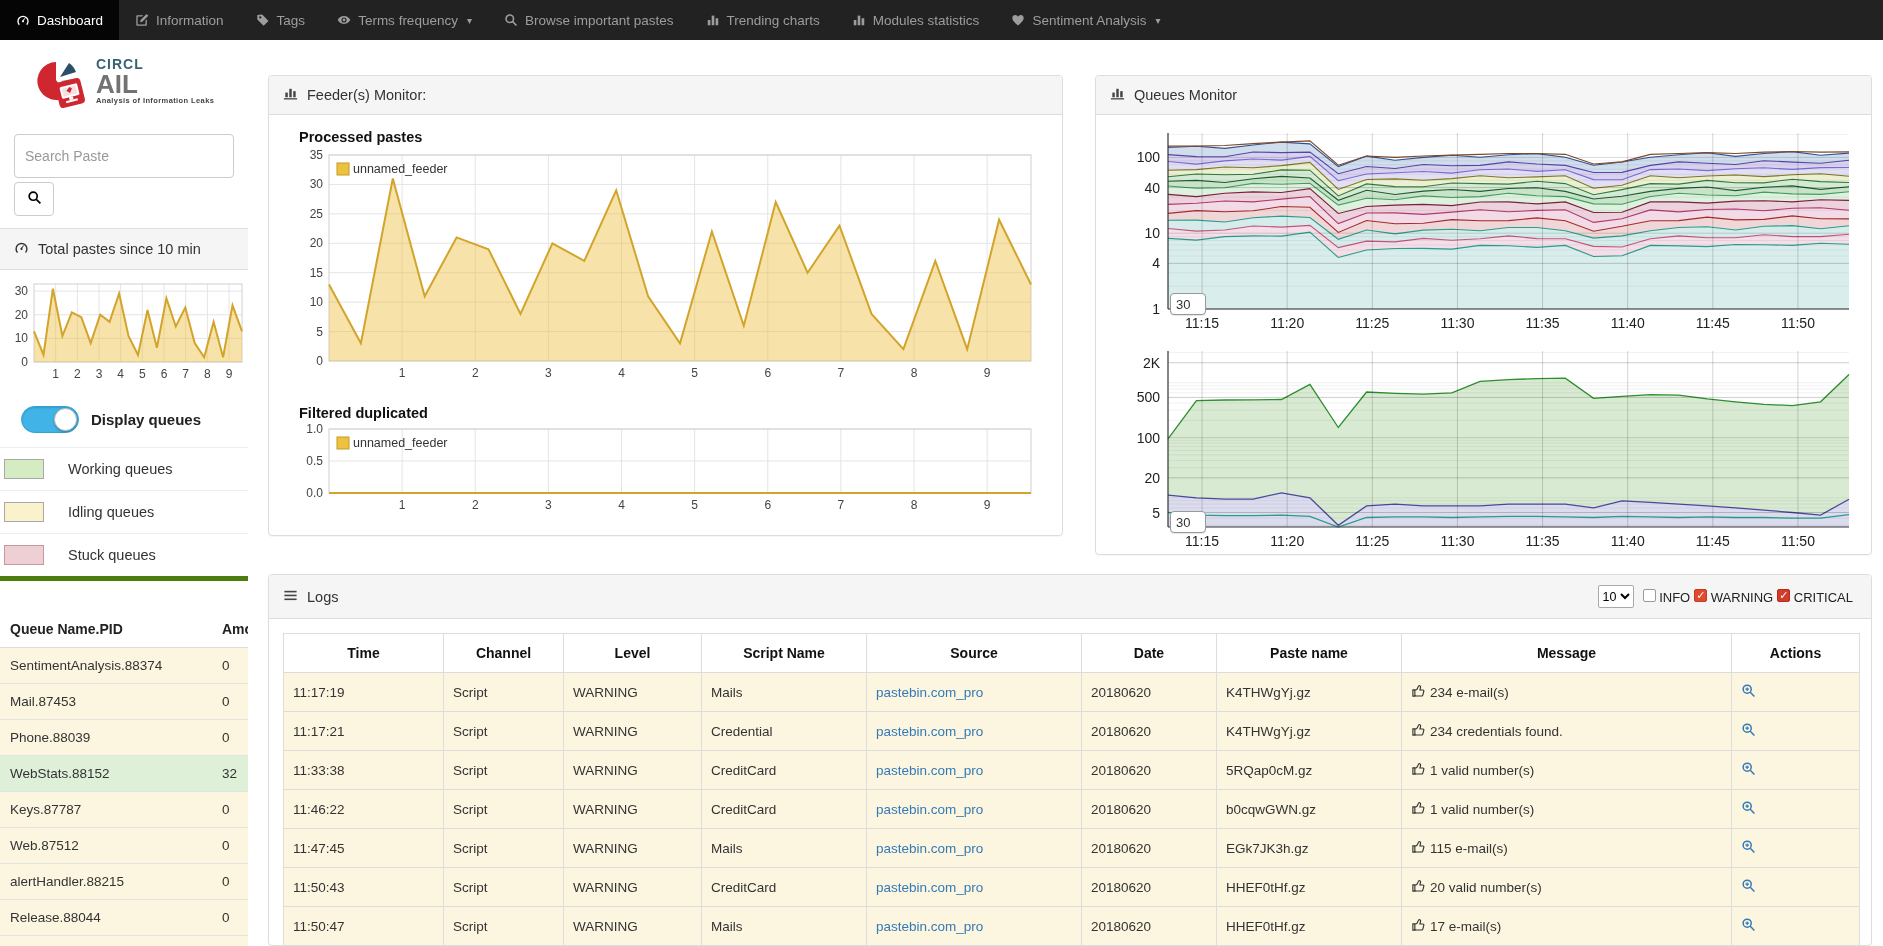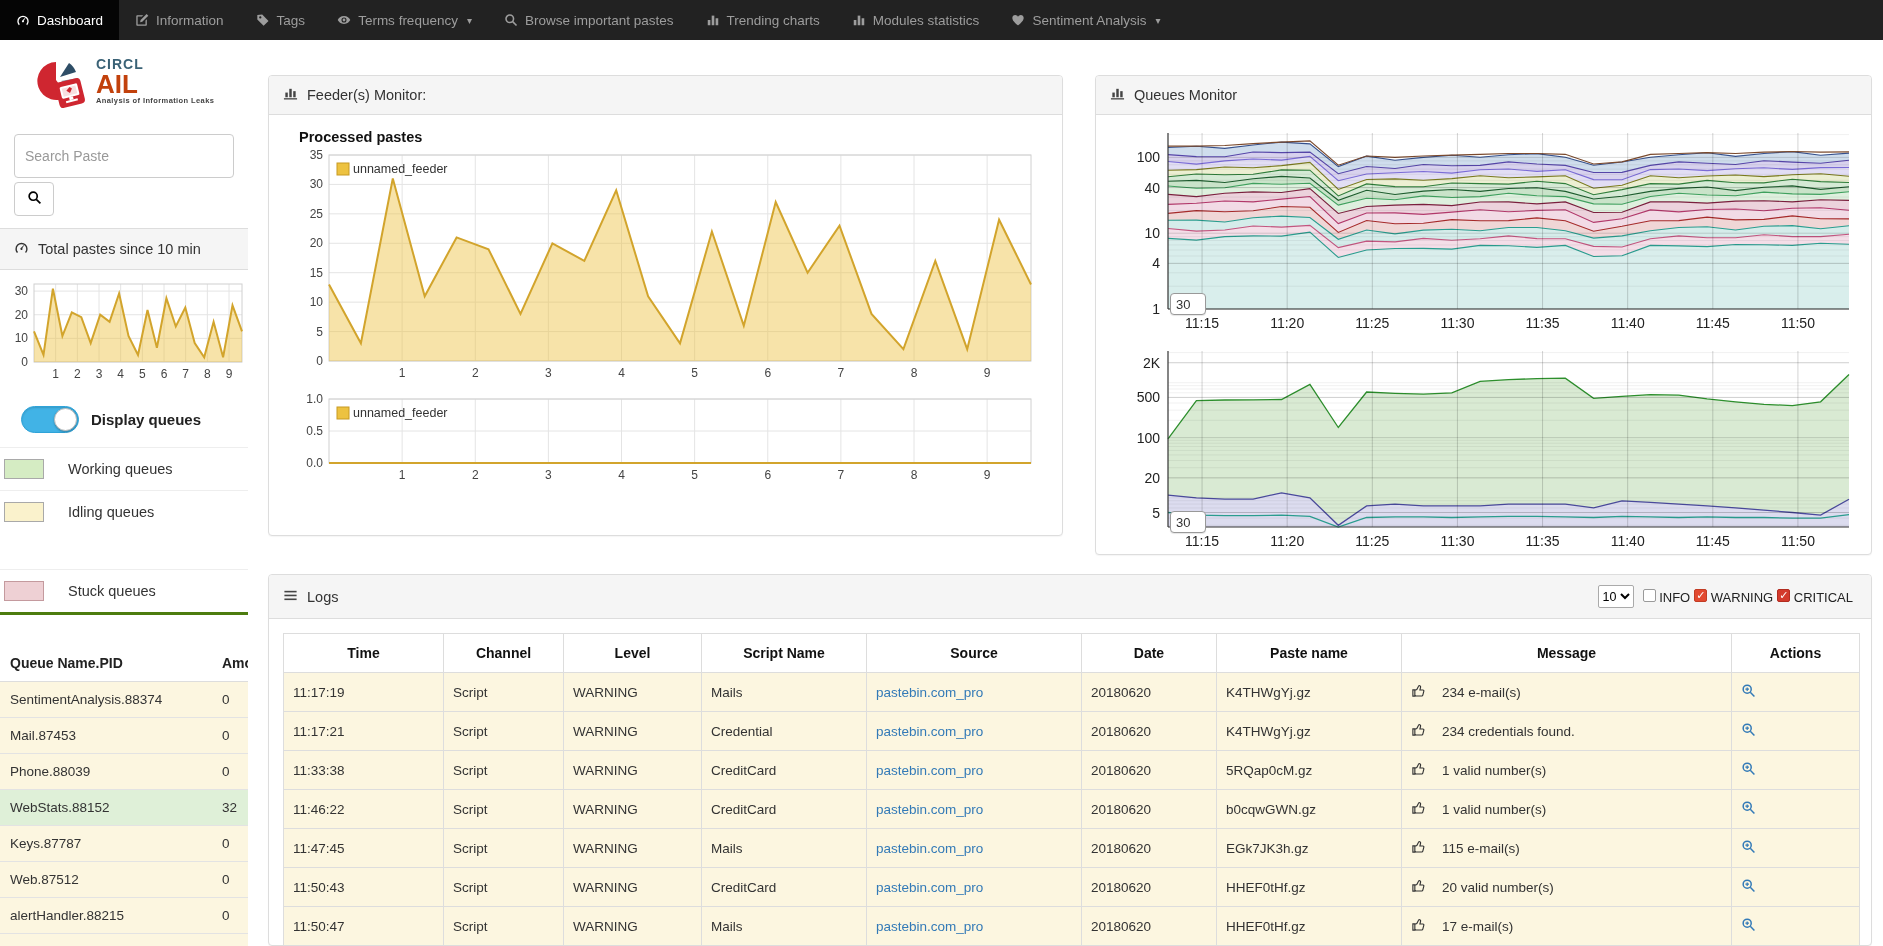--- a/index.html
+++ b/index.html
@@ -13,21 +13,21 @@
   .nav-item.active { background:#050505; color:#fff; }
   .nav-item .ic { width:14px; height:14px; display:inline-block; }
   .nav-item .ic svg { width:14px; height:14px; display:block; }
   .caret { font-size:10px; margin-left:2px; }
 
   
   .sidebar { position:absolute; left:0; top:40px; width:248px; height:906px;
     background:#fff; overflow:hidden; }
   .logo-row { display:flex; gap:8px; padding:16px 8px 10px 30px; }
   .logo-text .brand { font-size:14px; font-weight:bold; color:#3a6276; letter-spacing:1px; }
-  .logo-text .product { font-size:26px; font-weight:bold; color:#c2410c; line-height:24px; }
+  .logo-text .product { font-size:26px; font-weight:bold; color:#737373; line-height:24px; }
   .logo-text .subtitle { font-size:7.5px; font-weight:bold; color:#444; letter-spacing:.4px; }
   .search-wrap { padding:10px 14px 0 14px; }
   .search-wrap input { width:100%; height:44px; border:1px solid #ccc; border-radius:4px;
     padding:6px 10px; font-size:14px; color:#555; outline:none; }
   .search-wrap input::placeholder { color:#999; }
   .search-btn { margin:4px 0 0 14px; width:40px; height:34px; background:#fff;
     border:1px solid #ccc; border-radius:4px; cursor:pointer; display:flex;
     align-items:center; justify-content:center; }
   .search-btn svg { width:15px; height:15px; }
   .side-panel-header { margin-top:12px; background:#f5f5f5; border-top:1px solid #ddd;
@@ -38,21 +38,21 @@
   .toggle-row { display:flex; align-items:center; gap:12px; padding:18px 14px 14px 14px;margin-left:7px; }
   .toggle { width:58px; height:27px; border-radius:14px; background:#41b3e6;
     border:1px solid #2fa3d8; position:relative; cursor:pointer; flex:none;
     box-shadow:inset 0 1px 2px rgba(0,0,0,.15); }
   .toggle .knob { position:absolute; right:1px; top:1px; width:23px; height:23px;
     border-radius:50%; background:#fff; border:1px solid #bbb;
     box-shadow:0 1px 2px rgba(0,0,0,.25); }
   .toggle-label { font-size:15px; font-weight:bold; color:#222; }
   .legend-row { display:flex; align-items:center; gap:24px; padding:11px 4px;
     border-top:1px solid #eee; font-size:14.5px; color:#333; }
-  .legend-row:last-of-type { border-bottom:3px solid #4d7c0f;margin-top:36px; }
+  .legend-row:last-of-type { border-bottom:5px solid #4d7c0f; }
   .swatch { width:40px; height:20px; border:1px solid #a9a9a9; flex:none; }
   .sw-working { background:#d5ecc3; }
   .sw-idling  { background:#faf2cc; }
   .sw-stuck   { background:#eed0d4; border-color:#c49a9e; }
   .queue-table { margin-top:30px; border-collapse:collapse; width:300px; font-size:13.5px; }
   .queue-table th { text-align:left; font-weight:bold; color:#222; padding:10px 10px;
     border-bottom:1px solid #ddd; font-size:14px; }
   .queue-table td { padding:10px 10px; border-bottom:1px solid #e3e3e3; color:#333; }
   tr.q-idle td { background:#fcf6e0; }
   tr.q-work td { background:#dff0d8; }
@@ -85,21 +85,21 @@
   .cb.checked-critical { background:#d33a2c; border-color:#b22c20; }
   .cb.checked-warning::after, .cb.checked-critical::after { content:"✓"; color:#fff;
     font-size:11px; position:absolute; left:1px; top:-1px; }
   .filter-label { margin-right:4px; }
   .logs-table { margin:14px; border-collapse:collapse; width:1576px; table-layout:fixed; }
   .logs-table th { border:1px solid #ddd; text-align:center; padding:11px 9px;
     font-size:14px; color:#111; background:#fff; }
   .logs-table td { border:1px solid #ddd; padding:10px 9px; font-size:13.5px;
     color:#333; background:#fcf6e0; overflow:hidden; white-space:nowrap; }
   .logs-table a { color:#337ab7; text-decoration:none; cursor:pointer; }
-  .msg-cell { display:flex; align-items:center; gap:16px; }
+  .msg-cell { display:flex; align-items:center; gap:4px; }
   .msg-cell svg { width:15px; height:15px; flex:none; }
   .action-link svg { width:15px; height:15px; color:#337ab7; cursor:pointer; }
 
   svg text { font-family:"Liberation Sans",sans-serif; }
 </style>
 </head>
 <body>
 
 <nav class="navbar">
     <div class="nav-item active">
@@ -366,20 +366,21 @@
         <line x1="631" y1="10" x2="631" y2="216" stroke="#e4e4e4" stroke-width="1"></line>
         <text x="631" y="232" text-anchor="middle" font-size="12" fill="#444">8</text>
         <line x1="704.125" y1="10" x2="704.125" y2="216" stroke="#e4e4e4" stroke-width="1"></line>
         <text x="704.125" y="232" text-anchor="middle" font-size="12" fill="#444">9</text>
         <rect x="46" y="10" width="702" height="206" fill="none" stroke="#d0d0d0"></rect>
         <path d="M46.0 216.0 L46.0 139.5 L77.9 198.3 L109.8 33.5 L141.7 151.3 L173.6 92.4 L205.5 104.2 L237.5 168.9 L269.4 98.3 L301.3 115.9 L333.2 45.3 L365.1 151.3 L397.0 198.3 L428.9 86.5 L460.8 180.7 L492.7 57.1 L524.6 127.7 L556.5 80.6 L588.5 168.9 L620.4 204.2 L652.3 115.9 L684.2 204.2 L716.1 74.7 L748.0 139.5 L748.0 216.0 Z" fill="rgba(237,194,64,0.45)" stroke="none"></path>
         <path d="M46.0 139.5 L77.9 198.3 L109.8 33.5 L141.7 151.3 L173.6 92.4 L205.5 104.2 L237.5 168.9 L269.4 98.3 L301.3 115.9 L333.2 45.3 L365.1 151.3 L397.0 198.3 L428.9 86.5 L460.8 180.7 L492.7 57.1 L524.6 127.7 L556.5 80.6 L588.5 168.9 L620.4 204.2 L652.3 115.9 L684.2 204.2 L716.1 74.7 L748.0 139.5" fill="none" stroke="#d2a42c" stroke-width="2"></path>
         <rect x="54" y="18" width="12" height="12" fill="#edc240" stroke="#c79a23"></rect>
         <text x="70" y="28" text-anchor="start" font-size="12.5" fill="#333">unnamed_feeder</text>
       </svg></div>
+  <div class="chart-title">Filtered duplicated</div>
   <div class="dychart" style="margin-left:14px"><svg width="766" height="98" viewBox="0 0 766 98">
         <line x1="46" y1="72" x2="748" y2="72" stroke="#e4e4e4" stroke-width="1"></line>
         <text x="40" y="76" text-anchor="end" font-size="12" fill="#444">0.0</text>
         <line x1="46" y1="40" x2="748" y2="40" stroke="#e4e4e4" stroke-width="1"></line>
         <text x="40" y="44" text-anchor="end" font-size="12" fill="#444">0.5</text>
         <line x1="46" y1="8" x2="748" y2="8" stroke="#e4e4e4" stroke-width="1"></line>
         <text x="40" y="12" text-anchor="end" font-size="12" fill="#444">1.0</text>
         <line x1="119.125" y1="8" x2="119.125" y2="72" stroke="#e4e4e4" stroke-width="1"></line>
         <text x="119.125" y="88" text-anchor="middle" font-size="12" fill="#444">1</text>
         <line x1="192.25" y1="8" x2="192.25" y2="72" stroke="#e4e4e4" stroke-width="1"></line>

